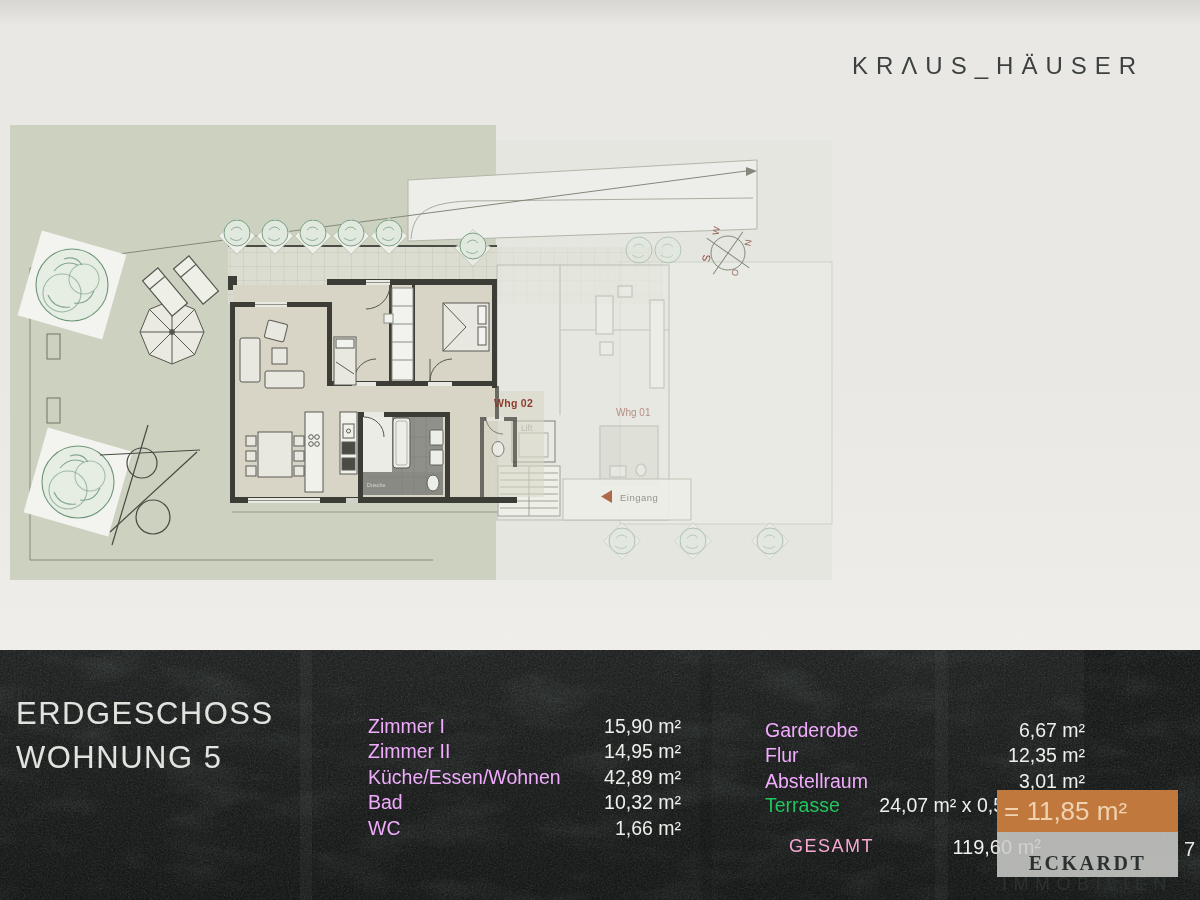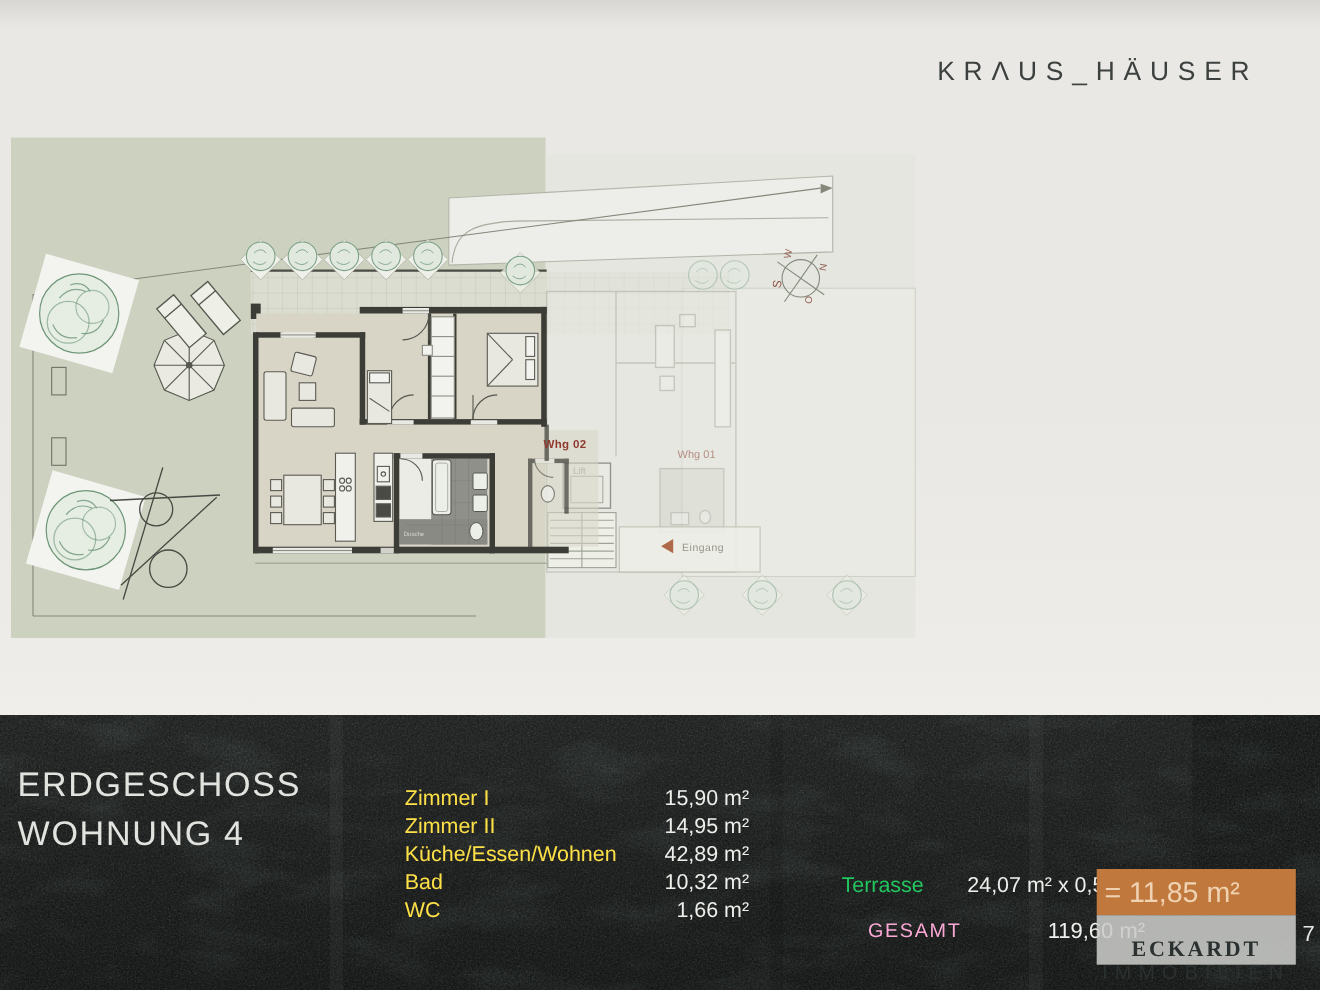--- a/index.html
+++ b/index.html
@@ -19,21 +19,21 @@
   .footer{position:absolute;left:0;top:650px;width:1084px;height:250px;background:#343a38;}
   .footer .tex{position:absolute;inset:0;}
   .footer .streaks{position:absolute;inset:0;pointer-events:none;
     background:
       linear-gradient(90deg,transparent 0 300px,rgba(255,255,255,.035) 300px 312px,transparent 312px 700px,rgba(0,0,0,.10) 700px 712px,transparent 712px 935px,rgba(255,255,255,.03) 935px 948px,transparent 948px 1200px),
       linear-gradient(180deg,rgba(255,255,255,.04),rgba(0,0,0,.08));}
   .f-title{position:absolute;left:16px;top:42px;color:#e1e3df;font-size:31px;line-height:44px;
     font-weight:500;letter-spacing:1.5px;}
   .col{position:absolute;font-size:19.5px;line-height:25.4px;}
   .col .rrow{display:flex;justify-content:space-between;}
-  .col .lbl{color:#fde047;}
+  .col .lbl{color:#f0abfc;}
   .col .val{color:#edefeb;}
   .col1{left:368px;top:64px;width:313px;}
   .col2{left:765px;top:68px;width:320px;}
   .t-label{position:absolute;left:765px;top:144px;font-size:19.5px;color:#22c55e;}
   .t-calc{position:absolute;left:765px;top:144px;width:239px;text-align:right;font-size:19.5px;color:#edefeb;}
   .gesamt-l{position:absolute;left:765px;top:186px;font-size:18px;letter-spacing:1.5px;color:#f9a8d4;margin-left:24px;}
   .gesamt-v{position:absolute;left:856px;top:186px;width:185px;text-align:right;font-size:20px;color:#eef0ec;z-index:1;}
   .logo-orange{position:absolute;left:997px;top:140px;width:181px;height:42px;background:#c0783d;z-index:2;}
   .terr-result{display:block;padding:6px 0 0 7px;font-size:26px;color:rgba(247,226,199,.85);}
   .logo-gray{position:absolute;left:997px;top:182px;width:181px;height:45px;
@@ -357,21 +357,21 @@
       </defs>
       <rect width="1200" height="250" fill="#363c3a"></rect>
       <rect width="1200" height="250" filter="url(#blotch)" opacity="0.45"></rect>
       <rect width="1200" height="250" filter="url(#grainD)" opacity="0.55"></rect>
       <rect width="1200" height="250" filter="url(#grainL)" opacity="0.16"></rect>
     </svg>
     <div class="streaks"></div>
 
     <div class="f-title">
       <div>ERDGESCHOSS</div>
-      <div>WOHNUNG 4</div>
+      <div>WOHNUNG 5</div>
     </div>
 
     <div class="col col1">
       <div class="rrow">
           <span class="lbl">Zimmer I</span>
           <span class="val">15,90 m²</span>
         </div>
       <div class="rrow">
           <span class="lbl">Zimmer II</span>
           <span class="val">14,95 m²</span>
@@ -383,20 +383,34 @@
       <div class="rrow">
           <span class="lbl">Bad</span>
           <span class="val">10,32 m²</span>
         </div>
       <div class="rrow">
           <span class="lbl">WC</span>
           <span class="val">1,66 m²</span>
         </div>
     </div>
 
+    <div class="col col2">
+      <div class="rrow">
+          <span class="lbl">Garderobe</span>
+          <span class="val">6,67 m²</span>
+        </div>
+      <div class="rrow">
+          <span class="lbl">Flur</span>
+          <span class="val">12,35 m²</span>
+        </div>
+      <div class="rrow">
+          <span class="lbl">Abstellraum</span>
+          <span class="val">3,01 m²</span>
+        </div>
+    </div>
 
     <div class="t-label">Terrasse</div>
     <div class="t-calc">24,07 m² x 0,5</div>
 
     <div class="gesamt-l">GESAMT</div>
     <div class="gesamt-v">119,60 m²</div>
 
     <div class="logo-orange">
       <span class="terr-result">= 11,85 m²</span>
     </div>

